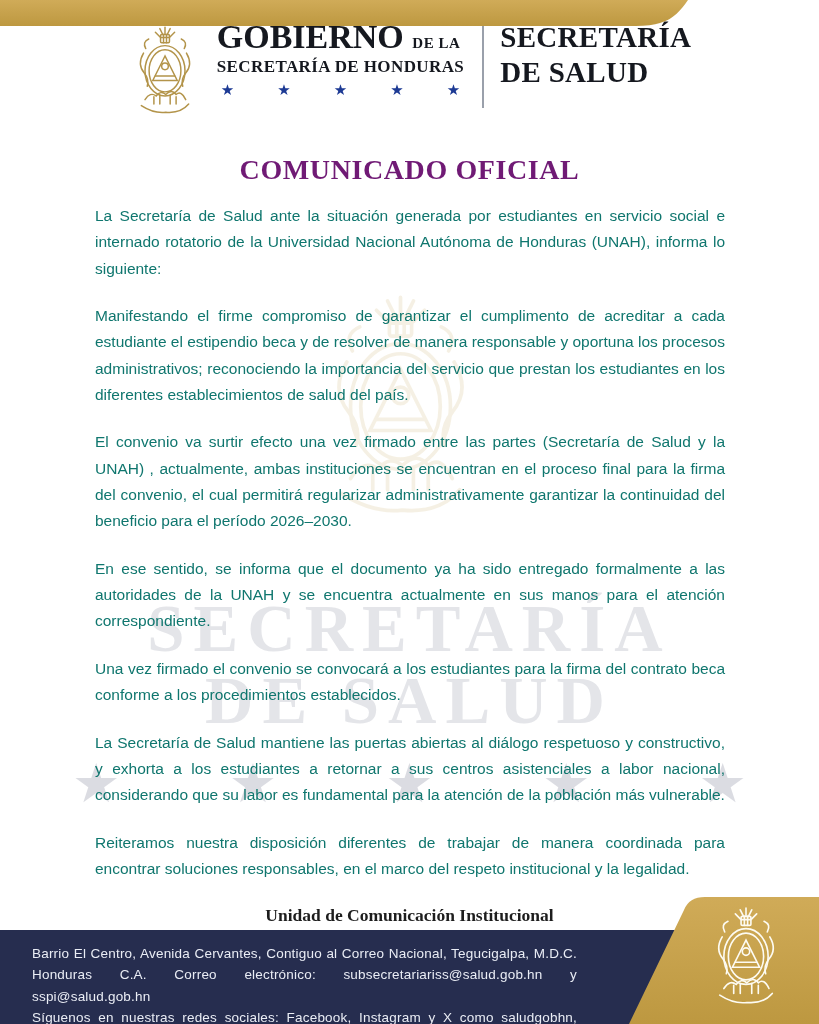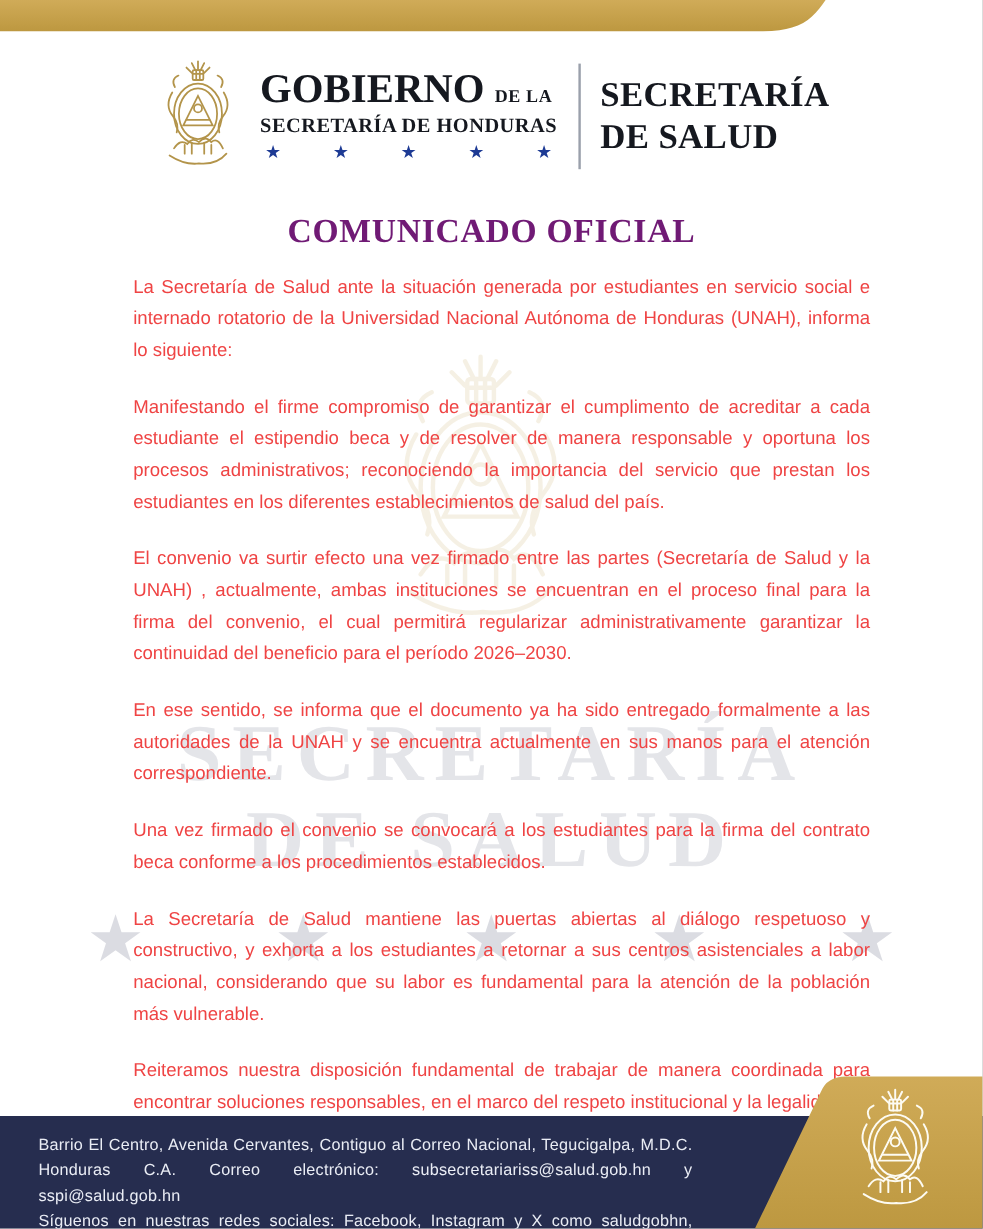--- a/index.html
+++ b/index.html
@@ -22,22 +22,22 @@
     color:rgba(122,127,146,.20);white-space:nowrap;
   }
   .wm-stars{
     position:absolute;top:756px;left:72px;right:72px;z-index:0;
     display:flex;justify-content:space-between;
     font-size:54px;line-height:1;color:rgba(136,140,160,.30);
   }
   
   .content{position:relative;z-index:1;}
   .header{
-    display:flex;align-items:center;justify-content:center;
-    padding-top:44px;
+    display:flex;align-items:flex-start;justify-content:center;
+    padding-top:20px;
   }
   .coa-header{width:74px;height:106px;color:#b3944a;flex:0 0 auto;}
   .gob-block{margin-left:15px;font-family:"Liberation Serif",serif;color:#15181f;}
   .gob-line1{font-weight:bold;font-size:34px;line-height:1;white-space:nowrap;}
   .gob-line1 .small{font-size:15px;letter-spacing:.5px;}
   .gob-line2{font-weight:bold;font-size:17px;letter-spacing:.4px;margin-top:3px;white-space:nowrap;}
   .gob-stars{
     display:flex;justify-content:space-between;
     margin-top:6px;padding:0 4px;
     color:#1d3a94;font-size:15px;line-height:1;
@@ -49,22 +49,22 @@
   }
   
   .doc-title{
     margin-top:28px;
     text-align:center;
     font-family:"Liberation Serif",serif;font-weight:bold;
     font-size:28px;letter-spacing:.6px;color:#701a75;
   }
   .body-text{margin:17px 94px 0 95px;}
   .body-text p{
-    margin:0 0 21px 16px;
-    font-size:15.5px;line-height:1.7;color:#ef4444;
+    margin:0 0 21px 0;
+    font-size:15.5px;line-height:1.7;color:#0f766e;
     text-align:justify;
   }
   .signature{
     text-align:center;
     font-family:"Liberation Serif",serif;font-weight:bold;
     font-size:17.5px;line-height:1.4;color:#1d1d1d;
     margin-top:2px;
   }
   
   .footer-band{
@@ -161,21 +161,21 @@
 
     <div class="doc-title">COMUNICADO OFICIAL</div>
 
     <div class="body-text">
       <p>La Secretaría de Salud ante la situación generada por estudiantes en servicio social e internado rotatorio de la Universidad Nacional Autónoma de Honduras (UNAH), informa lo siguiente:</p>
       <p>Manifestando el firme compromiso de garantizar el cumplimento de acreditar a cada estudiante el estipendio beca y de resolver de manera responsable y oportuna los procesos administrativos; reconociendo la importancia del servicio que prestan los estudiantes en los diferentes establecimientos de salud del país.</p>
       <p>El convenio va surtir efecto una vez firmado entre las partes (Secretaría de Salud y la UNAH) , actualmente, ambas instituciones se encuentran en el proceso final para la firma del convenio, el cual permitirá regularizar administrativamente garantizar la continuidad del beneficio para el período 2026–2030.</p>
       <p>En ese sentido, se informa que el documento ya ha sido entregado formalmente a las autoridades de la UNAH y se encuentra actualmente en sus manos para el atención correspondiente.</p>
       <p>Una vez firmado el convenio se convocará a los estudiantes para la firma del contrato beca conforme a los procedimientos establecidos.</p>
       <p>La Secretaría de Salud mantiene las puertas abiertas al diálogo respetuoso y constructivo, y exhorta a los estudiantes a retornar a sus centros asistenciales a labor nacional, considerando que su labor es fundamental para la atención de la población más vulnerable.</p>
-      <p>Reiteramos nuestra disposición fundamental de trabajar de manera coordinada para encontrar soluciones responsables, en el marco del respeto institucional y la legalidad.</p>
+      <p>Reiteramos nuestra disposición diferentes de trabajar de manera coordinada para encontrar soluciones responsables, en el marco del respeto institucional y la legalidad.</p>
     </div>
 
     <div class="signature">
       <div>Unidad de Comunicación Institucional</div>
       <div>Tegucigalpa, M.D.C., 25 de febrero de 2026</div>
     </div>
   </div>
 
   <div class="footer-band">
     <div class="footer-text">

